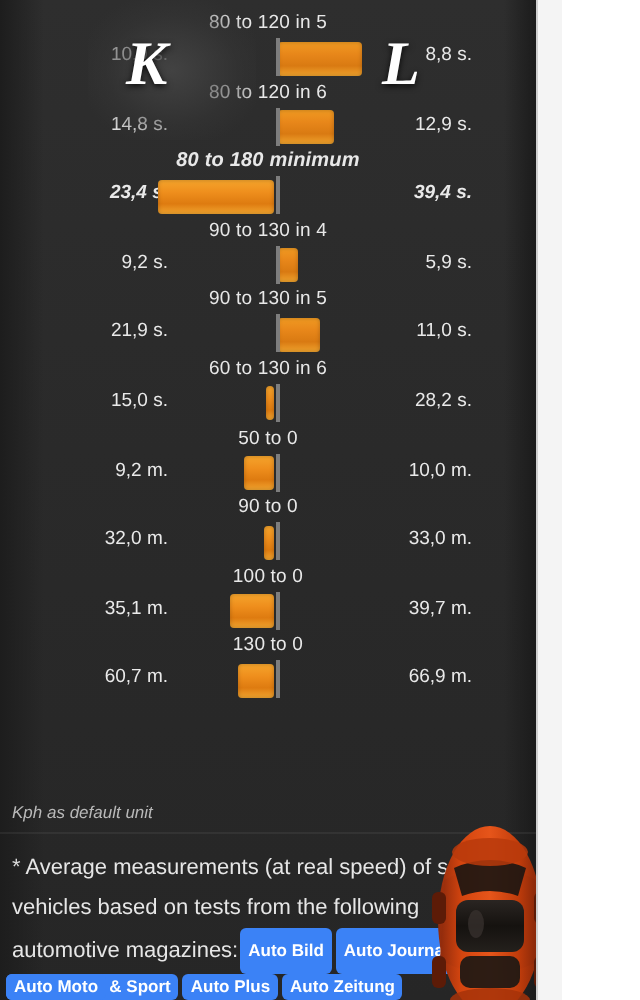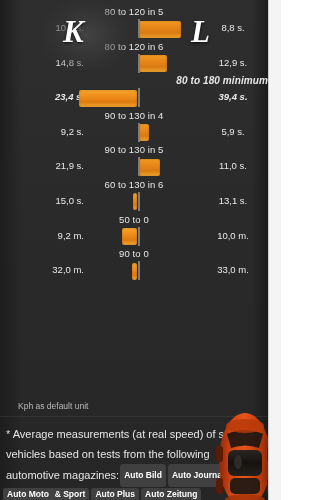--- a/index.html
+++ b/index.html
@@ -61,34 +61,34 @@
     position: absolute;
     left: 0; right: 0;
     top: 0px;
     text-align: center;
     font-size: 9.5px;
     color: #e8e8e8;
     letter-spacing: .1px;
     line-height: 12px;
     white-space: nowrap;
   }
-  .row-title.em { font-style: italic; font-weight: bold; font-size: 10px; text-align: right; }
+  .row-title.em { font-style: italic; font-weight: bold; font-size: 10px; }
   .row-body {
     position: absolute;
     left: 0; right: 0; top: 12px; height: 22px;
   }
   .val {
     position: absolute;
     top: 4px;
     font-size: 9.5px;
     color: #e9e9e9;
     white-space: nowrap;
   }
   .val.left  { left: 18px;  width: 66px; text-align: right; }
-  .val.right { right: 2px; width: 66px; text-align: center; }
+  .val.right { right: 32px; width: 66px; text-align: right; }
   .val.em { font-style: italic; font-weight: bold; }
 
   
   .axis {
     position: absolute;
     left: 138px; top: 1px;
     width: 1.5px; height: 19px;
     background: #7d7d7d;
   }
   
@@ -125,43 +125,44 @@
     position: absolute;
     left: 44px; top: 0;
     width: 84px; height: 70px;
     background: radial-gradient(ellipse at 50% 50%, rgba(70,70,70,.85) 0%, rgba(55,55,55,.45) 55%, rgba(43,43,43,0) 80%);
     pointer-events: none;
   }
 
   
   .unit-note {
     position: absolute;
-    left: 18px; top: 401px;
+    left: 6px; top: 401px;
     font-size: 8.5px;
+    font-style: italic;
     color: #b9b9b9;
   }
   .divider {
     position: absolute;
     left: 0; top: 416px; width: 268px; height: 1px;
     background: rgba(255,255,255,.06);
   }
   
   .footnote {
     position: absolute;
     left: 6px; top: 425px;
     width: 252px;
     font-size: 11px;
     line-height: 19.5px;
     color: #e6e6e6;
   }
   .star { color: #d9d9d9; }
   .tags { display: inline; }
   .tag {
     display: inline-block;
-    background: #404040;
+    background: #3b82f6;
     color: #ffffff;
     font-size: 8.5px;
     font-weight: bold;
     border-radius: 3px;
     padding: 1.5px 4px;
     margin: 0 1px;
     vertical-align: 1px;
     white-space: nowrap;
   }
   .tagrow2 {
@@ -234,40 +235,58 @@
             <div class="val left">21,9 s.</div>
             <div class="val right">11,0 s.</div>
             <div class="bar r" style="width: 21px;"></div>
             <div class="axis"></div>
           </div>
         </div>
         <div class="row">
           <div class="row-title">60 to 130 in 6</div>
           <div class="row-body">
             <div class="val left">15,0 s.</div>
-            <div class="val right">13,1 s.</div>
+            <div class="val right">28,2 s.</div>
             <div class="bar l" style="width: 4px;"></div>
             <div class="axis"></div>
           </div>
         </div>
         <div class="row">
           <div class="row-title">50 to 0</div>
           <div class="row-body">
             <div class="val left">9,2 m.</div>
             <div class="val right">10,0 m.</div>
             <div class="bar l" style="width: 15px;"></div>
             <div class="axis"></div>
           </div>
         </div>
         <div class="row">
           <div class="row-title">90 to 0</div>
           <div class="row-body">
             <div class="val left">32,0 m.</div>
             <div class="val right">33,0 m.</div>
             <div class="bar l" style="width: 5px;"></div>
+            <div class="axis"></div>
+          </div>
+        </div>
+        <div class="row">
+          <div class="row-title">100 to 0</div>
+          <div class="row-body">
+            <div class="val left">35,1 m.</div>
+            <div class="val right">39,7 m.</div>
+            <div class="bar l" style="width: 22px;"></div>
+            <div class="axis"></div>
+          </div>
+        </div>
+        <div class="row">
+          <div class="row-title">130 to 0</div>
+          <div class="row-body">
+            <div class="val left">60,7 m.</div>
+            <div class="val right">66,9 m.</div>
+            <div class="bar l" style="width: 18px;"></div>
             <div class="axis"></div>
           </div>
         </div>
       </div>
 
     <div class="letter-shade"></div>
     <div class="letter k">K</div>
     <div class="letter l">L</div>
 
     <div class="unit-note">Kph as default unit</div>

